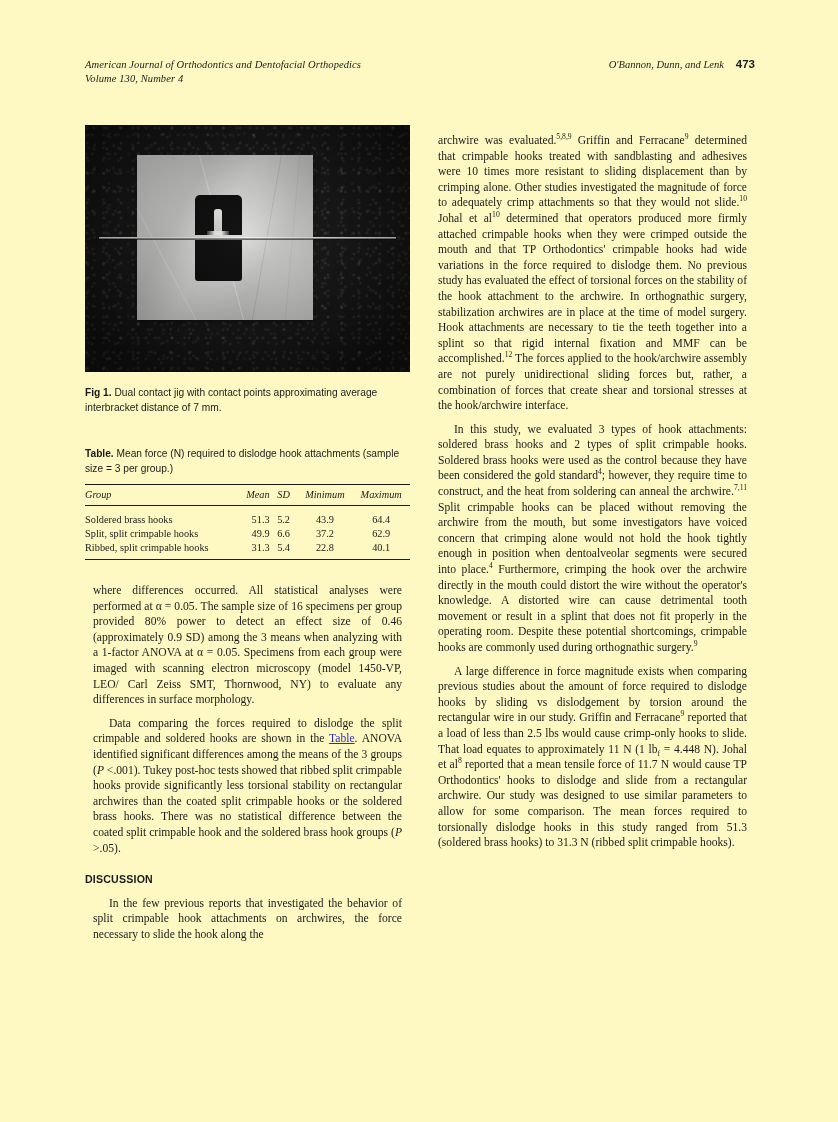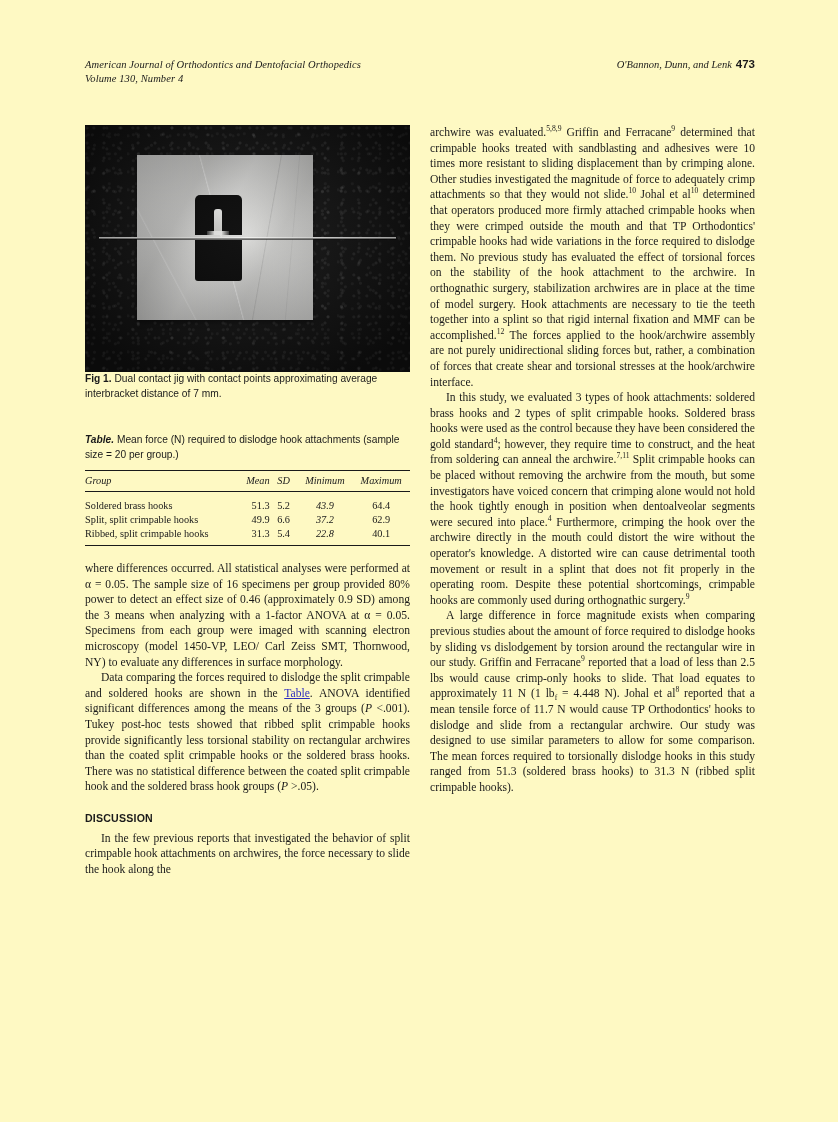--- a/index.html
+++ b/index.html
@@ -32,21 +32,21 @@
     width: 670px;
     display: flex;
     justify-content: space-between;
     align-items: flex-start;
     font-style: italic;
     font-size: 10.5px;
     line-height: 13.5px;
     color: #1a1a1a;
   }
   .running-head .rh-left { white-space: pre-line; letter-spacing: .1px; }
-  .running-head .rh-right { display: flex; align-items: baseline; gap: 4px; white-space: nowrap; }
+  .running-head .rh-right { display: flex; align-items: baseline; gap: 12px; white-space: nowrap; }
   .running-head .page-no {
     font-style: normal;
     font-weight: bold;
     font-size: 11.5px;
     font-family: "Liberation Sans", sans-serif;
   }
 
   
   .col {
     position: absolute;
@@ -140,37 +140,38 @@
     background: linear-gradient(180deg, #f0f0ee 0 1px, #8e8e8c 1px 2px);
   }
   .archwire-shadow {
     position: absolute;
     left: 14px; top: 114px;
     width: 297px; height: 1px;
     background: rgba(0,0,0,.55);
   }
 
   .figure-caption {
+    margin-top: 14px;
     font-family: "Liberation Sans", sans-serif;
     font-size: 10.2px;
     line-height: 14.5px;
     color: #1a1a1a;
     text-align: left;
   }
   .figure-caption .fig-label { font-weight: bold; }
 
   
   .data-table-wrap { margin-top: 32px; }
   .table-caption {
     font-family: "Liberation Sans", sans-serif;
     font-size: 10.2px;
     line-height: 14.5px;
     margin-bottom: 8px;
   }
-  .table-caption .tbl-label { font-weight: bold; font-style: italic; }
+  .table-caption .tbl-label { font-weight: bold; }
   table.data-table {
     width: 100%;
     border-collapse: collapse;
     font-size: 10.3px;
   }
   table.data-table thead th {
     font-style: italic;
     font-weight: normal;
     padding: 4px 0 5px 0;
     white-space: nowrap;
@@ -180,33 +181,33 @@
   table.data-table tbody tr:first-child td { padding-top: 8px; }
   table.data-table tbody tr:last-child td { padding-bottom: 6px; }
   table.data-table tbody { border-bottom: 1.4px solid #1a1a1a; }
   table.data-table td {
     padding: 1.5px 0;
     white-space: nowrap;
   }
   .c-group { text-align: left; width: 150px; }
   .c-mean  { text-align: right; width: 40px; margin-left: 7px; }
   .c-sd    { text-align: center; width: 30px; }
-  .c-min   { text-align: center; width: 57px; font-style: italic; }
+  .c-min   { text-align: center; width: 57px; }
   .c-max   { text-align: center; width: 60px; }
   td.c-group { padding-right: 6px; }
 
   
   .body-text {
     font-size: 11.6px;
     line-height: 15.6px;
     text-align: justify;
     hyphens: none;
     color: #1a1a1a;
   }
-  .body-text p { margin: 0; text-indent: 16px; }
+  .body-text p { margin: 8px; text-indent: 16px; }
   .body-text p.noindent { text-indent: 0; }
   .section-head {
     font-family: "Liberation Sans", sans-serif;
     font-weight: bold;
     font-size: 10.6px;
     letter-spacing: .2px;
     margin: 16px 0 4px 0;
   }
   .section-head.first { margin-top: 18px; }
   .block-gap { height: 15px; }
@@ -240,21 +241,21 @@
         <div class="archwire"></div>
         <div class="archwire-shadow"></div>
         <div class="photo-vignette"></div>
       </div>
       <figcaption class="figure-caption"><span class="fig-label">Fig 1.</span>
         <span>Dual contact jig with contact points approximating average interbracket distance of 7 mm.</span></figcaption>
     </figure>
 
     <div class="data-table-wrap">
       <div class="table-caption"><span class="tbl-label">Table.</span>
-        <span>Mean force (N) required to dislodge hook attachments (sample size = 20 per group.)</span></div>
+        <span>Mean force (N) required to dislodge hook attachments (sample size = 3 per group.)</span></div>
 
       <table class="data-table">
         <thead>
           <tr>
             <th class="c-group">Group</th>
             <th class="c-mean">Mean</th>
             <th class="c-sd">SD</th>
             <th class="c-min">Minimum</th>
             <th class="c-max">Maximum</th>
           </tr>

